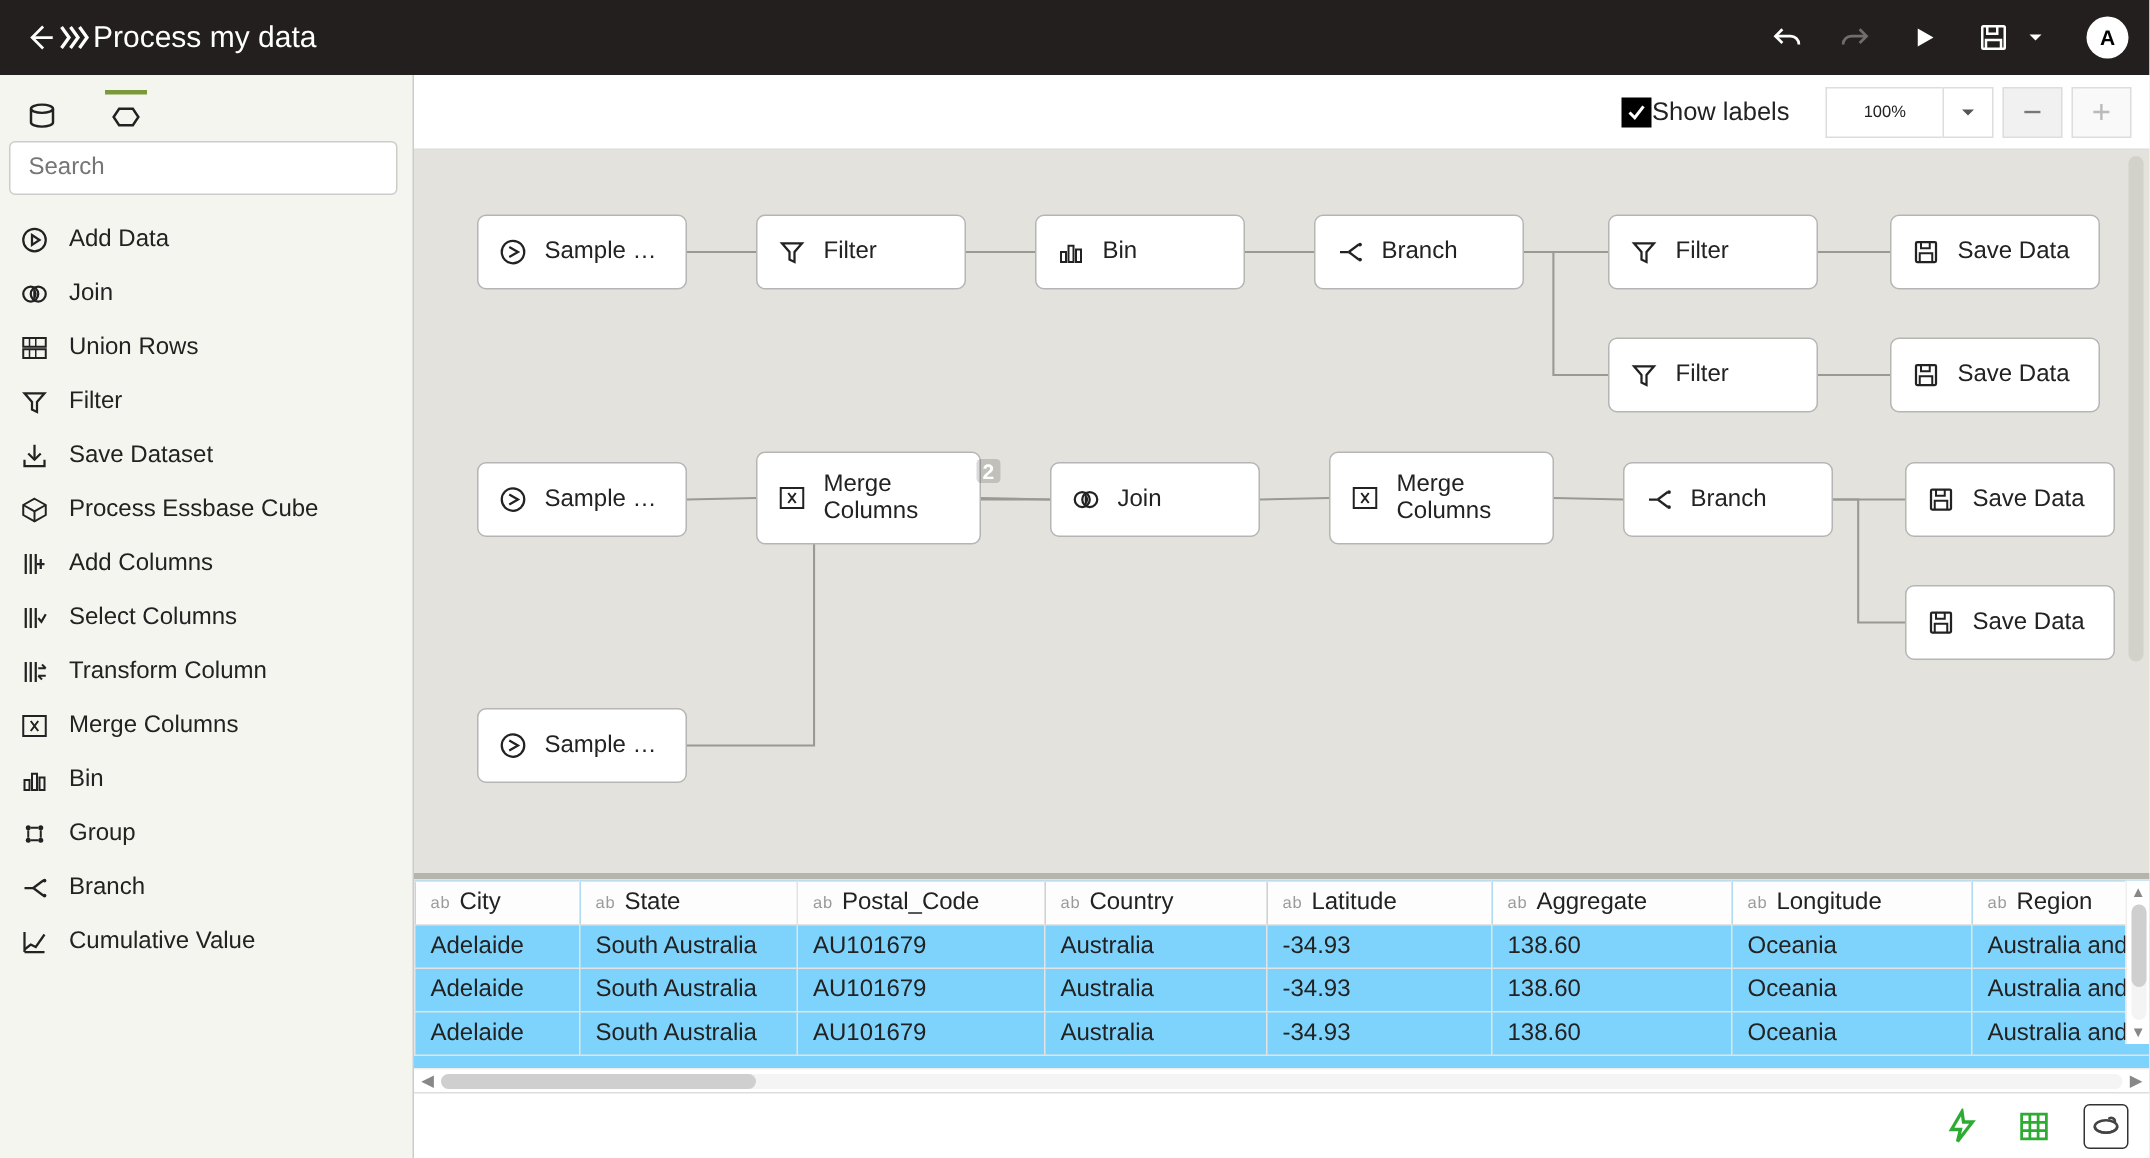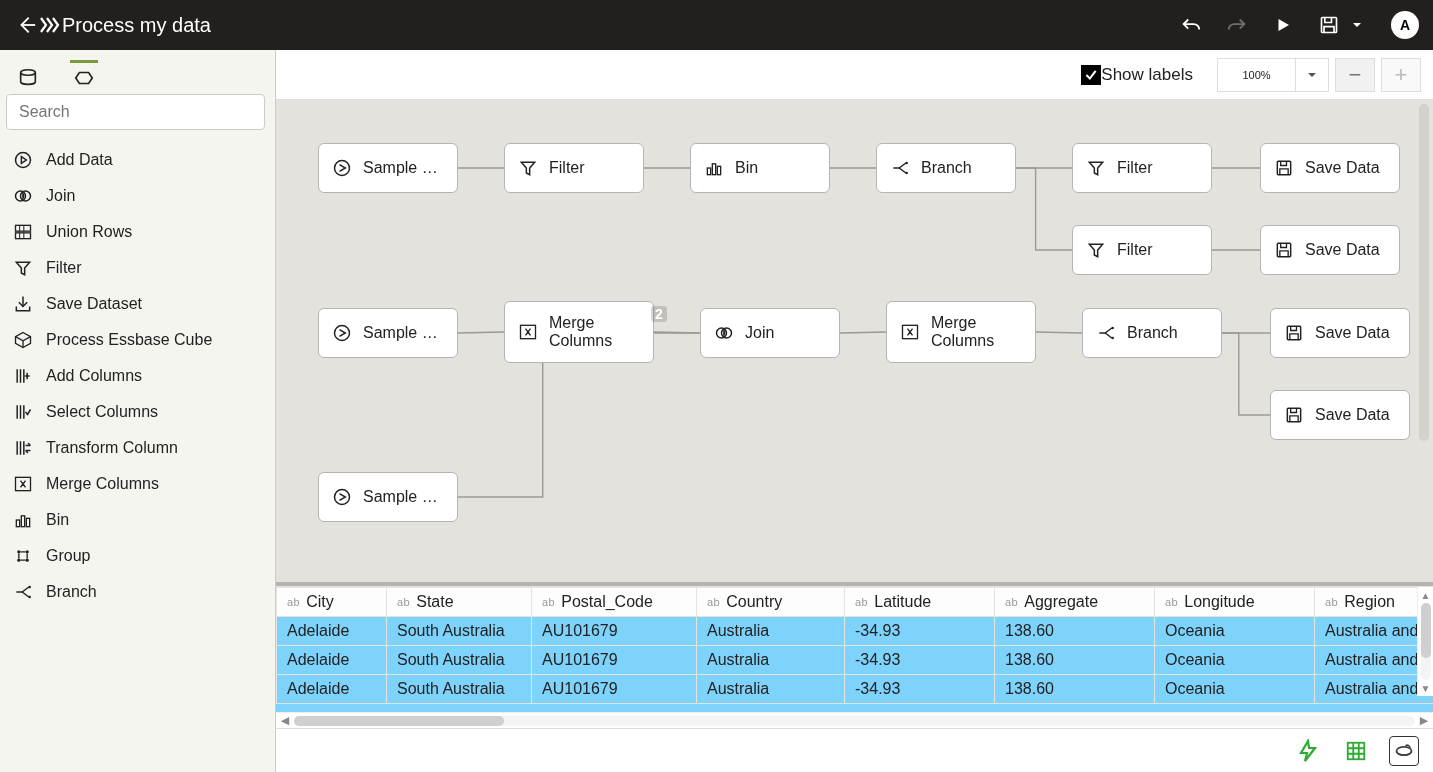--- a/index.html
+++ b/index.html
@@ -341,20 +341,28 @@
           </span>
           <span>Group</span>
         </div>
         <div class="step-item">
           <span class="step-icon">
             <svg width="20" height="20" viewBox="0 0 24 24">
               <use href="#i-branch"></use>
             </svg>
           </span>
           <span>Branch</span>
+        </div>
+        <div class="step-item">
+          <span class="step-icon">
+            <svg width="20" height="20" viewBox="0 0 24 24">
+              <use href="#i-cumulative"></use>
+            </svg>
+          </span>
+          <span>Cumulative Value</span>
         </div>
       </div>
   </div>
 
   <div class="main">
     <div class="canvas-toolbar">
       <label class="checkwrap">
         <span class="checkbox">
           <svg width="14" height="14" viewBox="0 0 24 24" fill="none" stroke="#fff" stroke-width="3.5">
               <path d="M4 12 L10 18 L20 5"></path>

